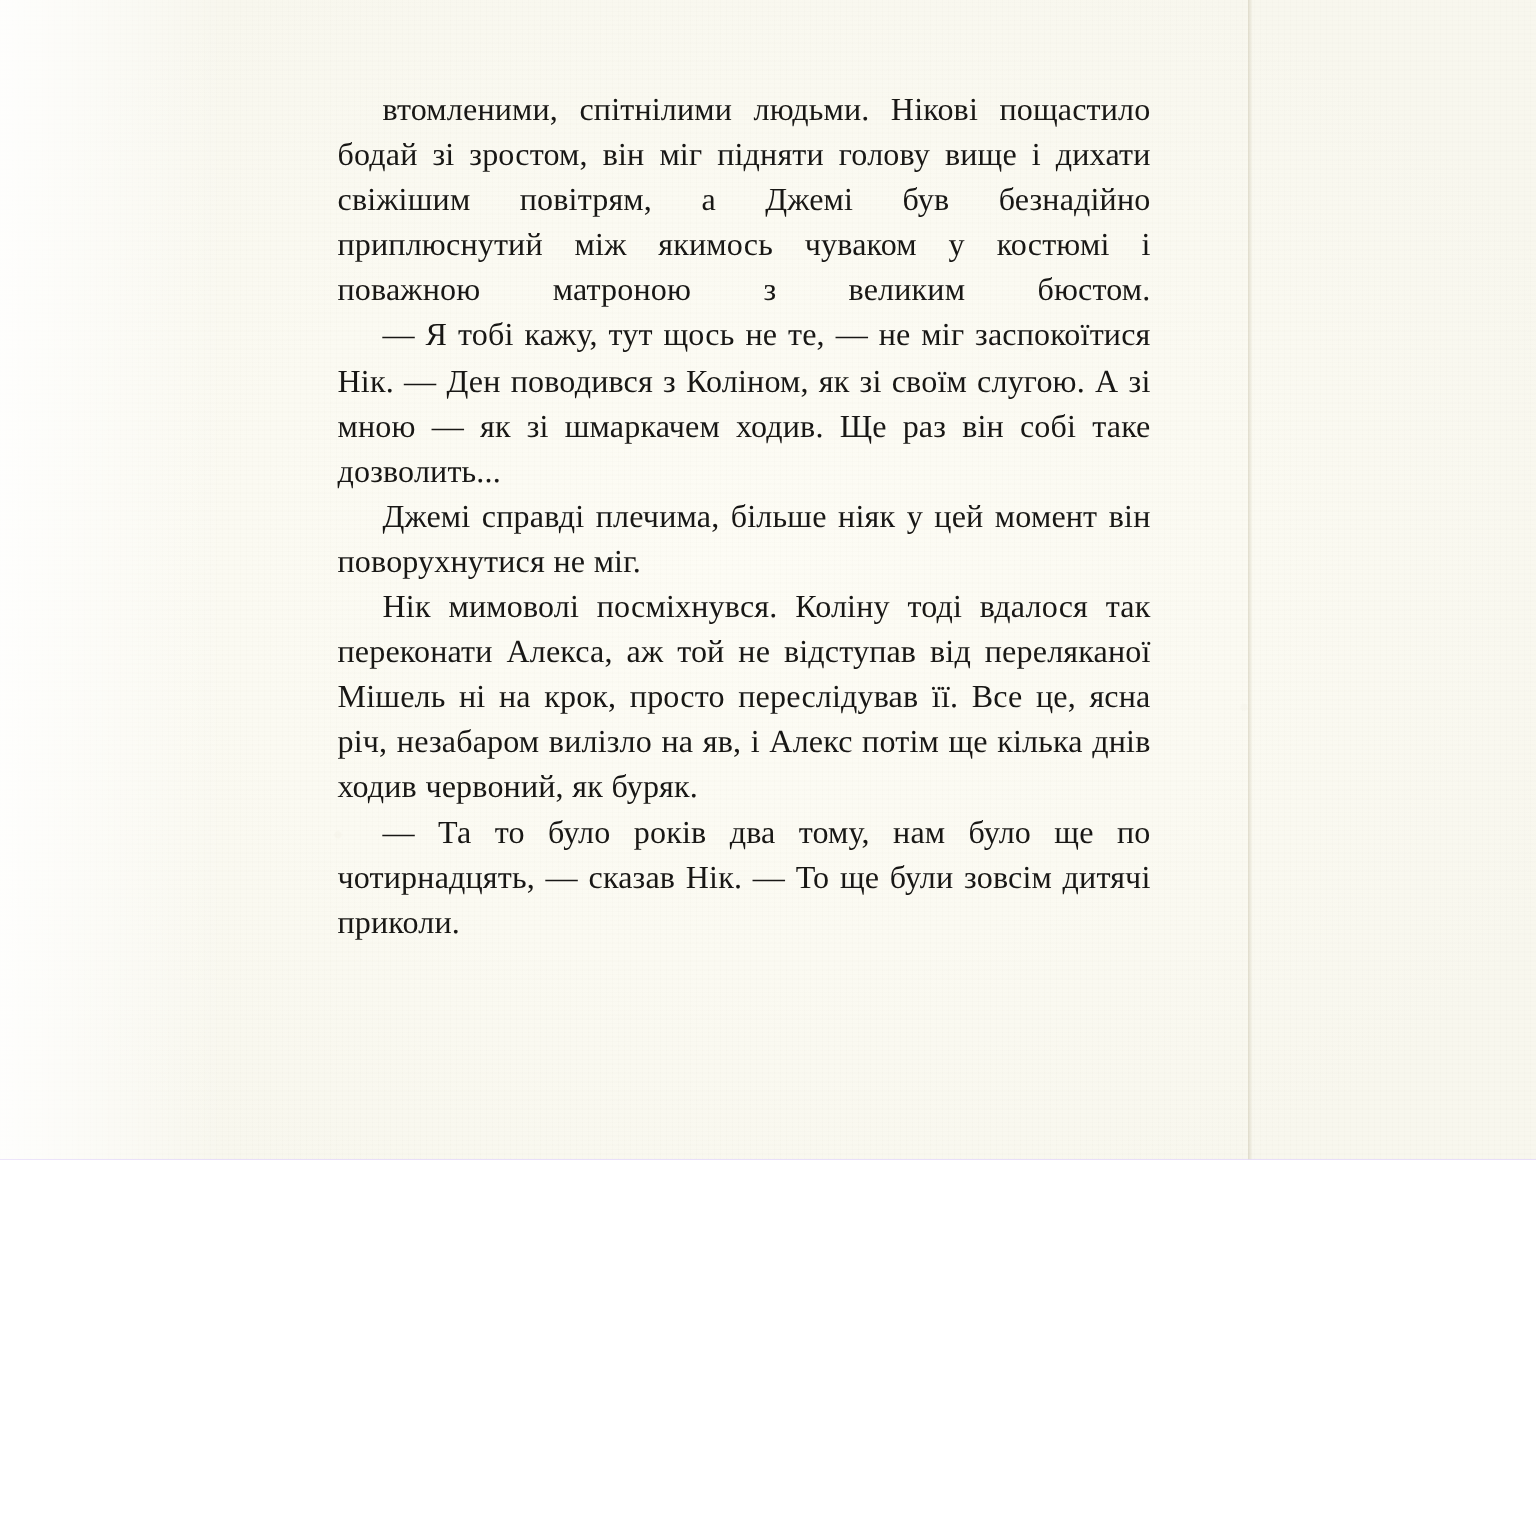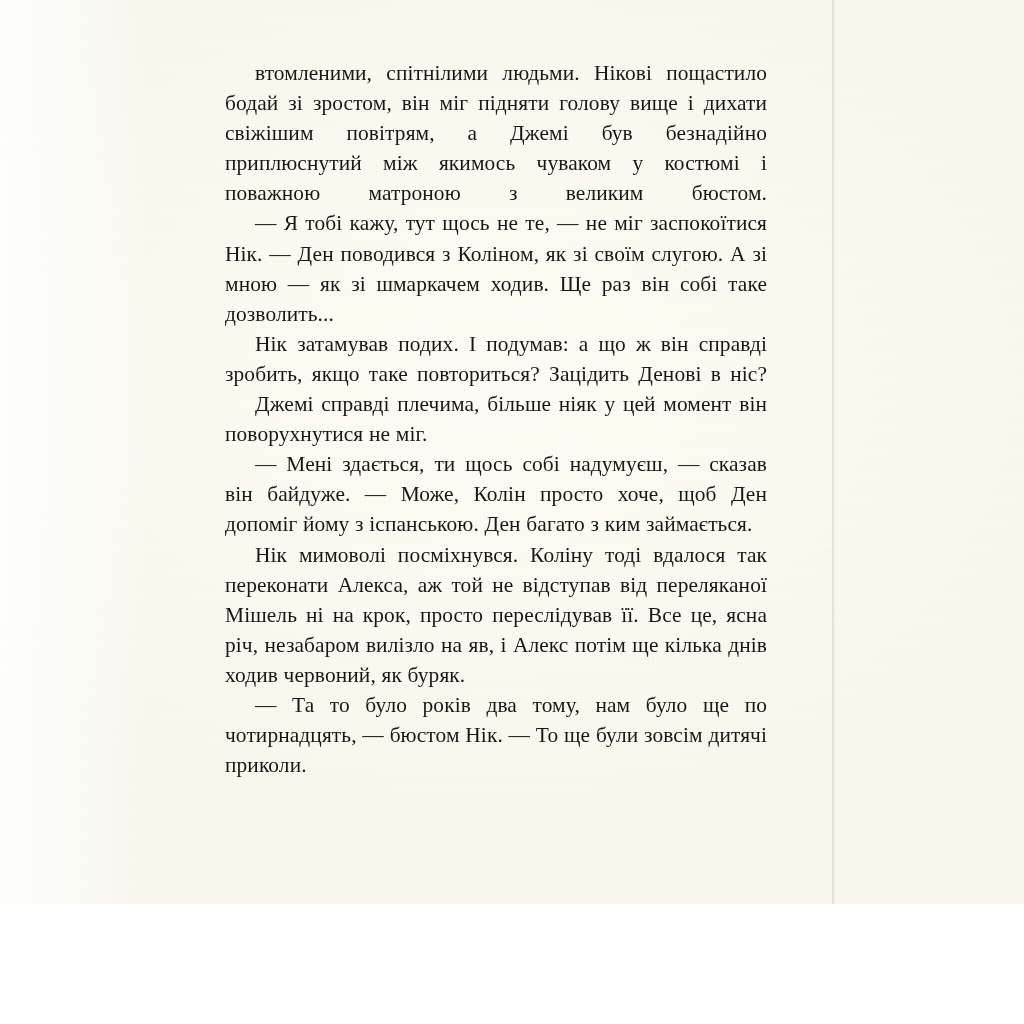--- a/index.html
+++ b/index.html
@@ -5,21 +5,21 @@
 <style>
   html, body {
     margin: 0;
     padding: 0;
     background: #ffffff;
   }
 
   #page-root {
     position: relative;
     width: 1024px;
-    height: 904px;
+    height: 773px;
     overflow: hidden;
     background: #8b5cf6;
     font-family: "Liberation Serif", "DejaVu Serif", serif;
   }
 
   
   .paper {
     position: absolute;
     left: 0;
     top: 0;
@@ -126,22 +126,20 @@
 
   <div class="paper"></div>
   <div class="paper-grain"></div>
   <div class="page-edge-left"></div>
   <div class="page-edge-right"></div>
   <div class="crease"></div>
 
   <div class="text-column">
     <p class="para full-justify">втомленими, спітнілими людьми. Нікові пощастило бодай зі зростом, він міг підняти голову вище і дихати свіжішим повітрям, а Джемі був безнадійно приплюснутий між якимось чуваком у костюмі і поважною матроною з великим бюстом.</p>
     <p class="para full-justify">— Я тобі кажу, тут щось не те, — не міг заспокоїтися Нік. — Ден поводився з Коліном, як зі своїм слугою. А зі мною — як зі шмаркачем ходив. Ще раз він собі таке дозволить...</p>
-    <p class="para full-justify">Нік затамував подих. І подумав: а що ж він справді зробить, якщо таке повториться? Зацідить Денові в ніс?</p>
     <p class="para ragged-last">Джемі справді плечима, більше ніяк у цей момент він поворухнутися не міг.</p>
-    <p class="para ragged-last">— Мені здається, ти щось собі надумуєш, — сказав він байдуже. — Може, Колін просто хоче, щоб Ден допоміг йому з іспанською. Ден багато з ким займається.</p>
     <p class="para ragged-last">Нік мимоволі посміхнувся. Коліну тоді вдалося так переконати Алекса, аж той не відступав від переляканої Мішель ні на крок, просто переслідував її. Все це, ясна річ, незабаром вилізло на яв, і Алекс потім ще кілька днів ходив червоний, як буряк.</p>
-    <p class="para ragged-last">— Та то було років два тому, нам було ще по чотирнадцять, — бюстом Нік. — То ще були зовсім дитячі приколи.</p>
+    <p class="para ragged-last">— Та то було років два тому, нам було ще по чотирнадцять, — сказав Нік. — То ще були зовсім дитячі приколи.</p>
   </div>
 
   <div class="page-number">13</div>
 
 </div>
 
 </body></html>

